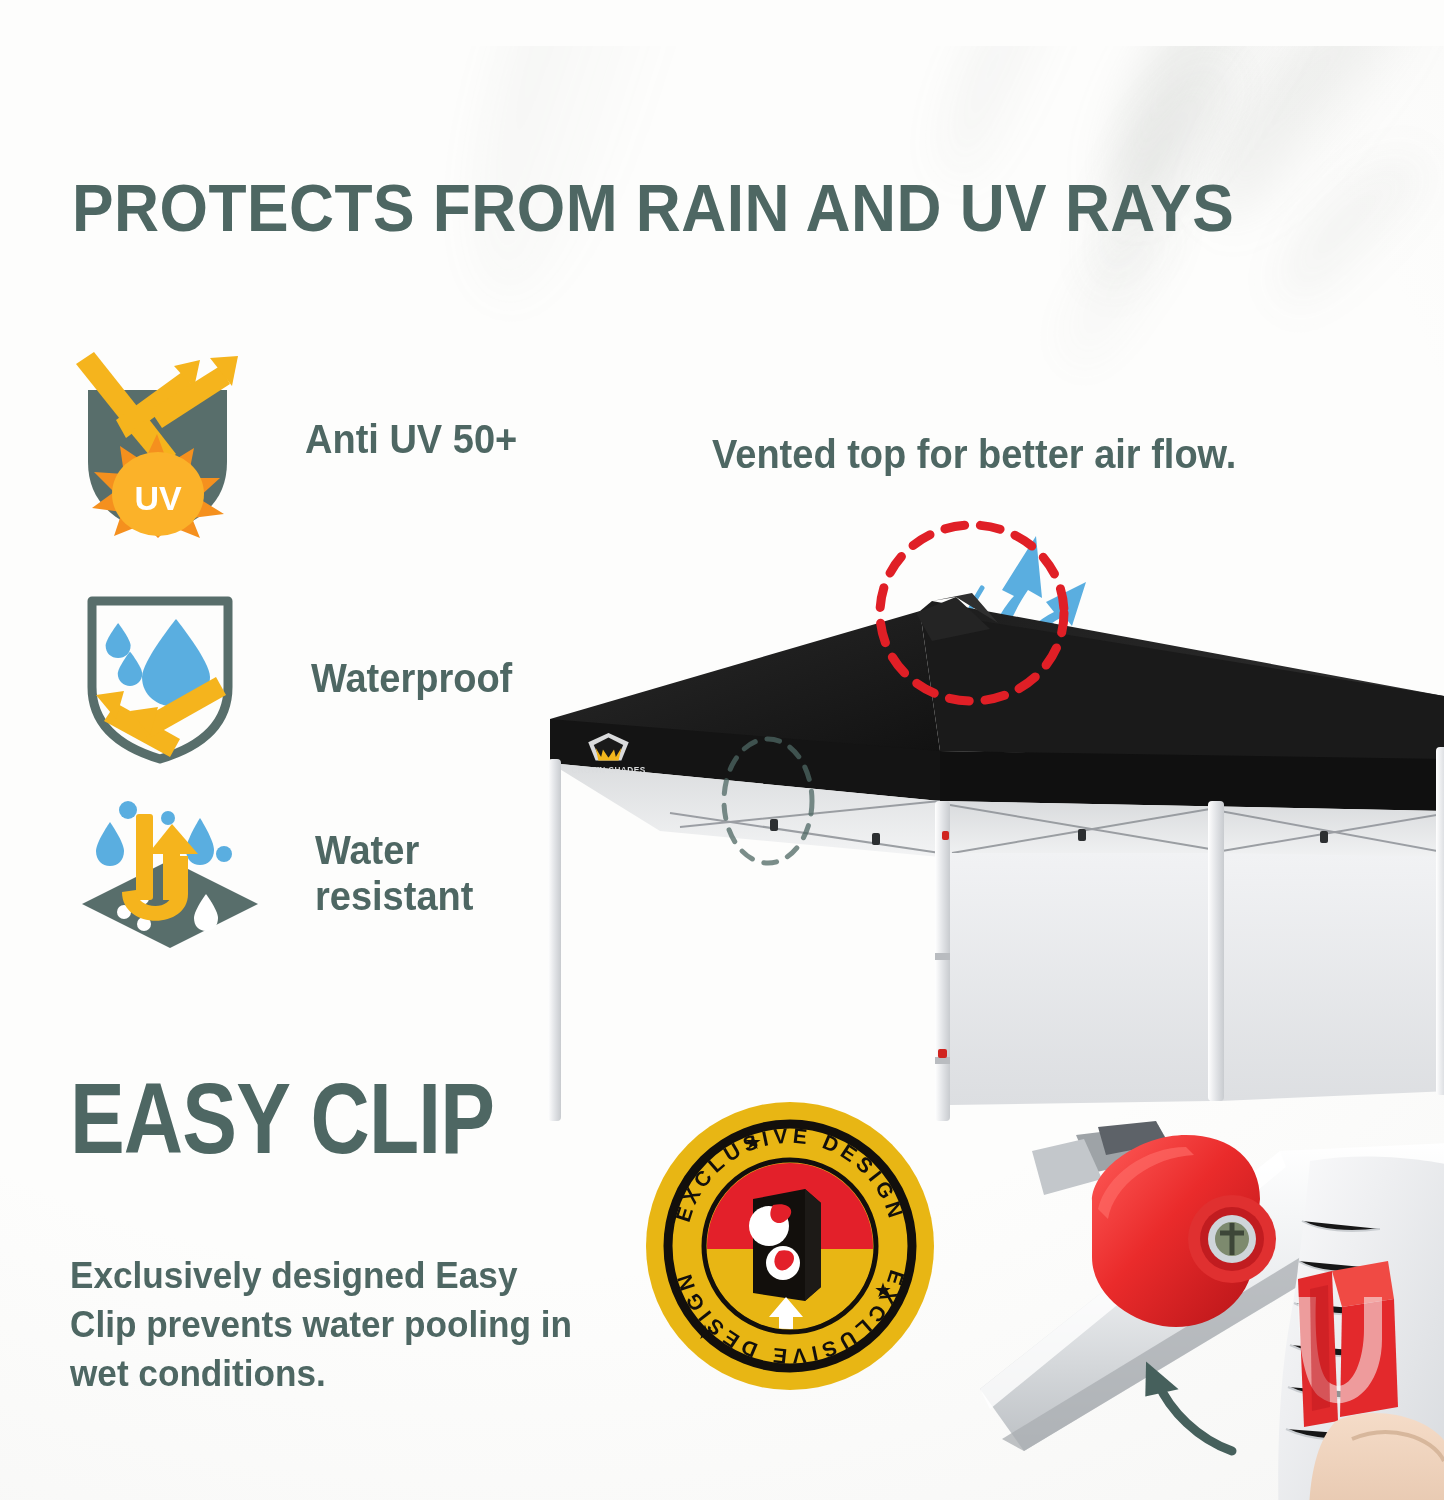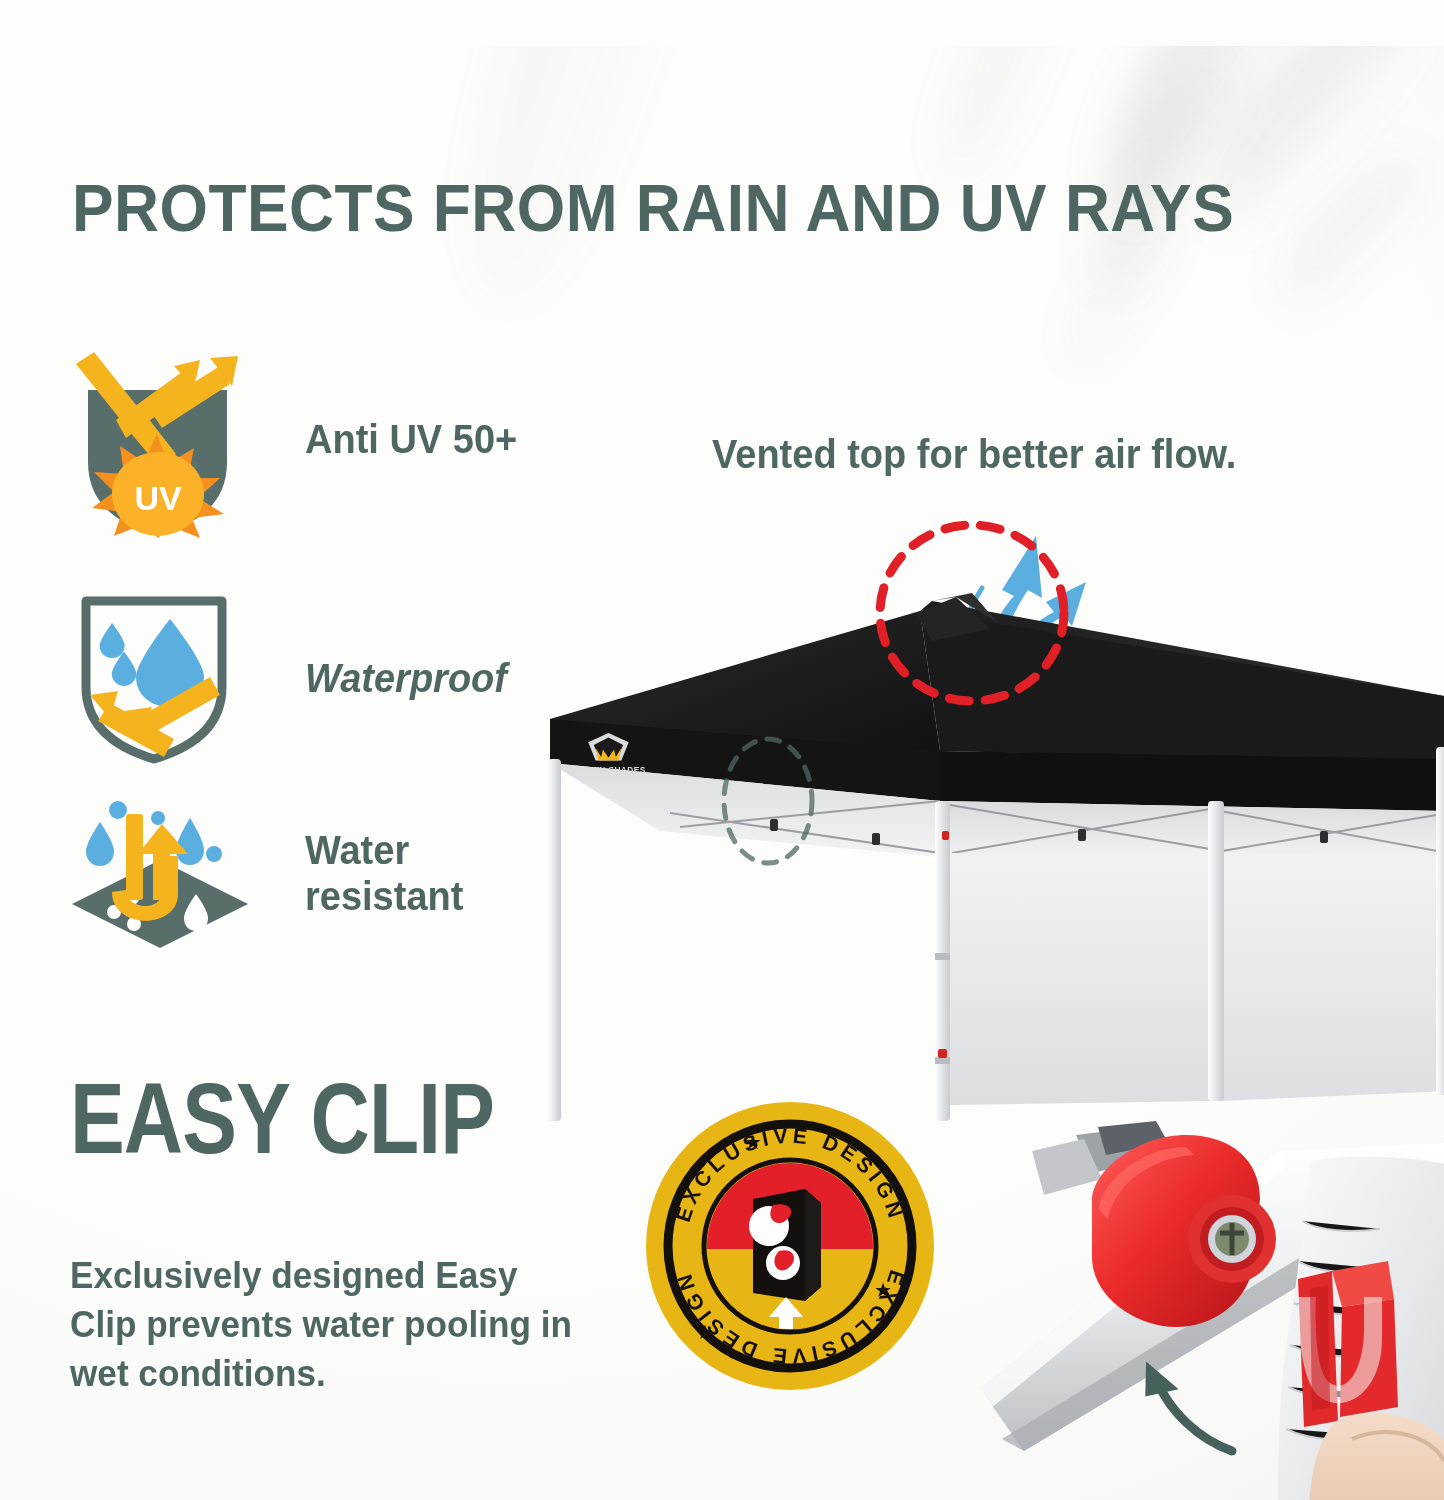--- a/index.html
+++ b/index.html
@@ -47,22 +47,22 @@
   .easy-body{
     position:absolute;left:70px;top:1205px;width:540px;
     font-size:37px;line-height:1.33;font-weight:bold;
     color:#4e6763;
     transform:scaleX(0.95);transform-origin:left top;
   }
 
   
   .feature{position:absolute;display:flex;align-items:center;gap:0;}
   .f1{left:70px;top:296px;}
-  .f2{left:70px;top:545px;font-style:italic;}
-  .f3{left:70px;top:752px;}
+  .f2{left:76px;top:545px;}
+  .f3{left:80px;top:752px;}
   .f-icon{width:175px;flex:0 0 175px;display:flex;justify-content:flex-start;}
   .f-label{
     font-size:40px;line-height:1.16;font-weight:bold;color:#4e6763;
     transform:scaleX(0.95);transform-origin:left center;
     margin-left:60px;white-space:pre-line;
   }
 
   
   .vent-label{
     position:absolute;left:712px;top:386px;

